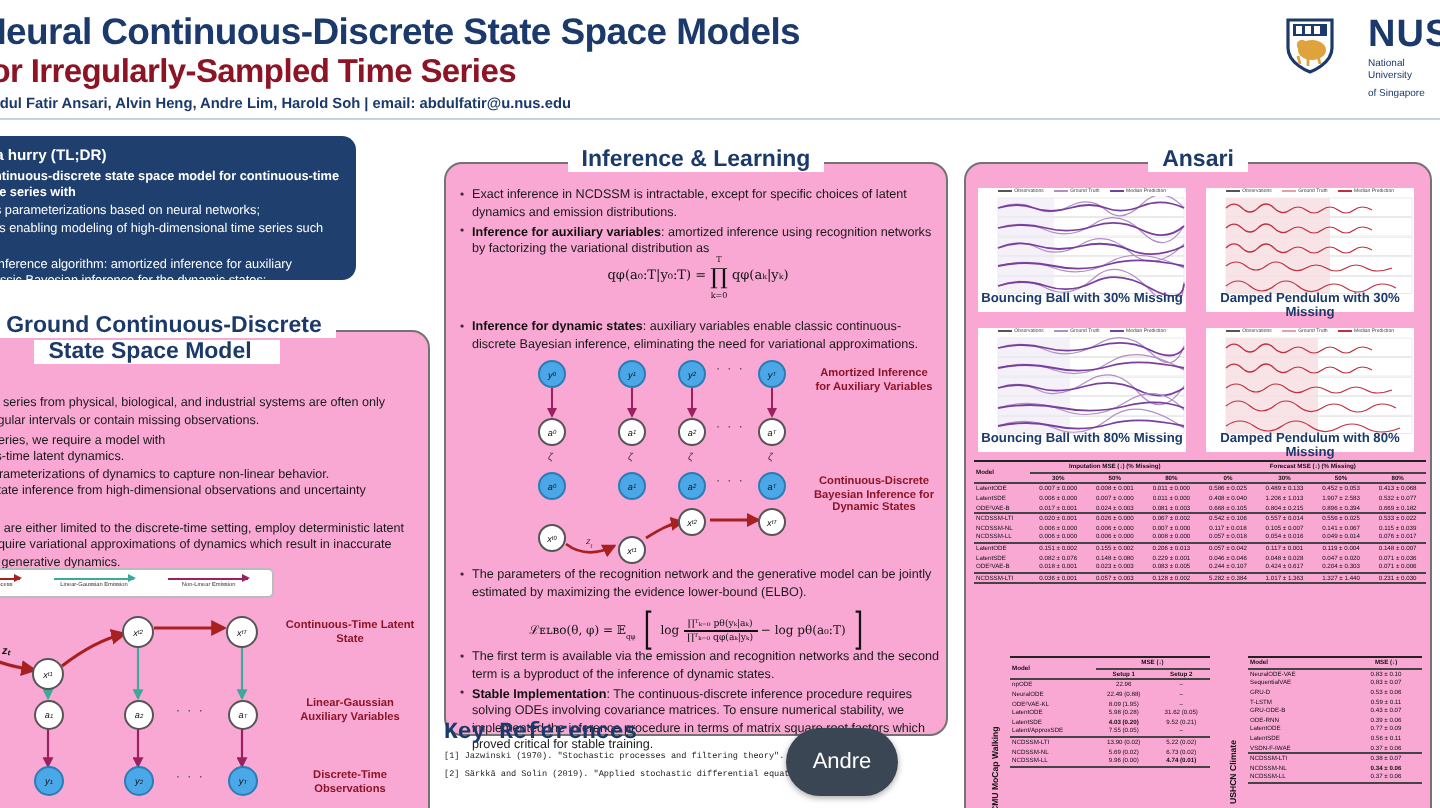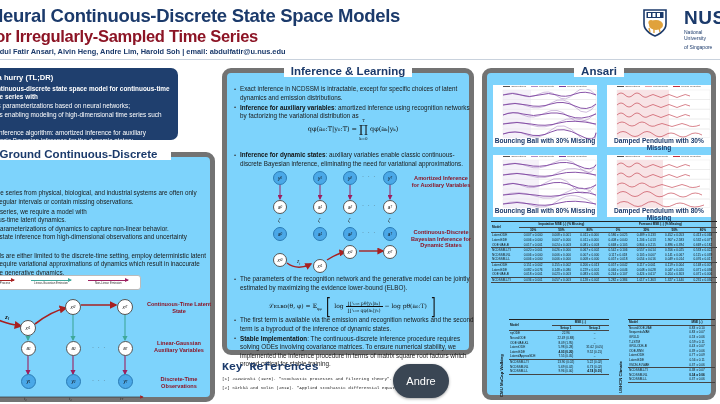--- a/index.html
+++ b/index.html
@@ -41,22 +41,23 @@
     display: flex; gap: 16px;
   }
   .nus-crest { width: 26px; height: 30px; position: relative; }
   .nus-text { line-height: 1; }
   .nus-big { font-size: 19px; font-weight: bold; color: #1b3a6b; letter-spacing: 0.5px; }
   .nus-small { font-size: 5px; color: #1b3a6b; margin-top: 2px; line-height: 1.25; }
 
   
   .panel {
     position: absolute;
-    border: 5px solid #737373; border-radius: 9px;
-    background: #7dd3fc;
+    border: 1px solid #737373; border-radius: 9px;
+    background: #f9a8d4;
+    margin-top: 13px;
   }
   .panel-title {
     position: absolute; top: -8px; left: 0; width: 100%;
     text-align: center;
     font-size: 11.5px; font-weight: bold; color: #1b3a6b;
   }
   .panel-title span { background: #fff; padding: 0 7px; }
   .ptitle2 { line-height: 1.12; top: -9px; }
 
   
@@ -206,20 +207,21 @@
       <li><span>auxiliary variables enabling modeling of high-dimensional time series such as videos;</span></li>
       <li><span>accurate hybrid inference algorithm: amortized inference for auxiliary variables and classic Bayesian inference for the dynamic states;</span></li>
       <li><span>stable learning algorithm employing square root factors.</span></li>
     </ul>
   </div>
 
   <div class="panel" style="left:-58px; top:152px; width:273px; height:250px;">
     <div class="panel-title ptitle2">
       <span>
         <span>Ground Continuous-Discrete</span><br>
+        <span>State Space Model</span>
       </span>
     </div>
 
     <div class="bodytext" style="position:absolute; left:6px; top:32px; width:261px;">
       <ul class="bul">
         <li><span>Real-world time series from physical, biological, and industrial systems are often only available at irregular intervals or contain missing observations.</span></li>
         <li><span>For such time series, we require a model with</span>
           <ul class="sub">
             <li><span>Continuous-time latent dynamics.</span></li>
             <li><span>Flexible parameterizations of dynamics to capture non-linear behavior.</span></li>

